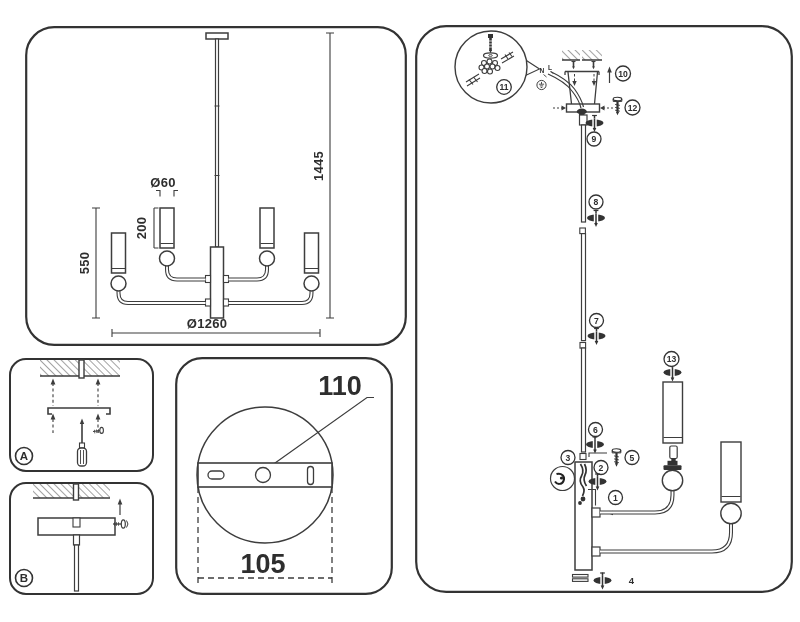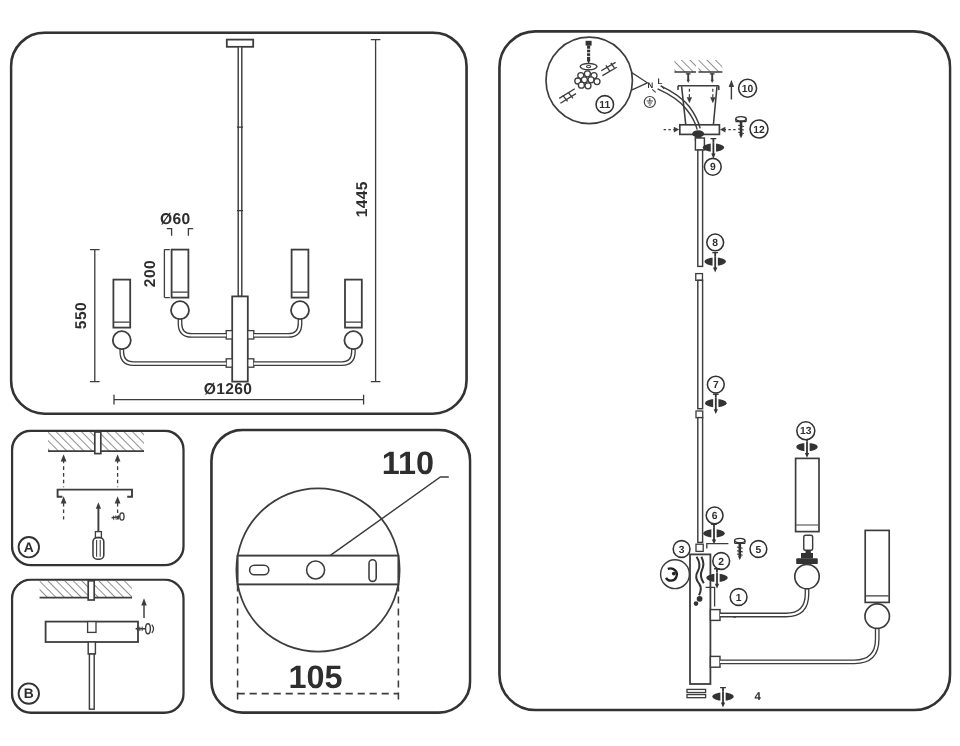--- a/index.html
+++ b/index.html
@@ -12,21 +12,21 @@
   .big{font-size:27px;font-weight:600;}
   .co{font-size:8.6px;font-weight:600;}
   .ab{font-size:11.5px;font-weight:700;}
   .wl{font-size:6.6px;font-weight:700;}
 </style>
 </head>
 <body>
 
 <div id="page">
 
-  <div class="panel" style="left:8px;top:26px;">
+  <div class="panel" style="left:25px;top:26px;">
     <svg width="382" height="320" viewBox="0 0 382 320">
       <rect x="1.2" y="1.2" width="379.6" height="317.6" rx="28" fill="#fff" stroke="#333" stroke-width="2.2"></rect>
       <g stroke="#3d3d3d" fill="none" stroke-width="1.5">
 
         <rect x="181" y="7" width="22" height="6" fill="#fff"></rect>
         <rect x="190.5" y="13" width="3" height="208" fill="#fff" stroke-width="1.2"></rect>
         <path d="M189.5,80 H194.5 M189.5,149.5 H194.5" stroke-width="1"></path>
 
         <rect x="185.5" y="221" width="13" height="71" fill="#fff"></rect>
         <rect x="180.5" y="249.5" width="5" height="7" fill="#fff" stroke-width="1.1"></rect>

